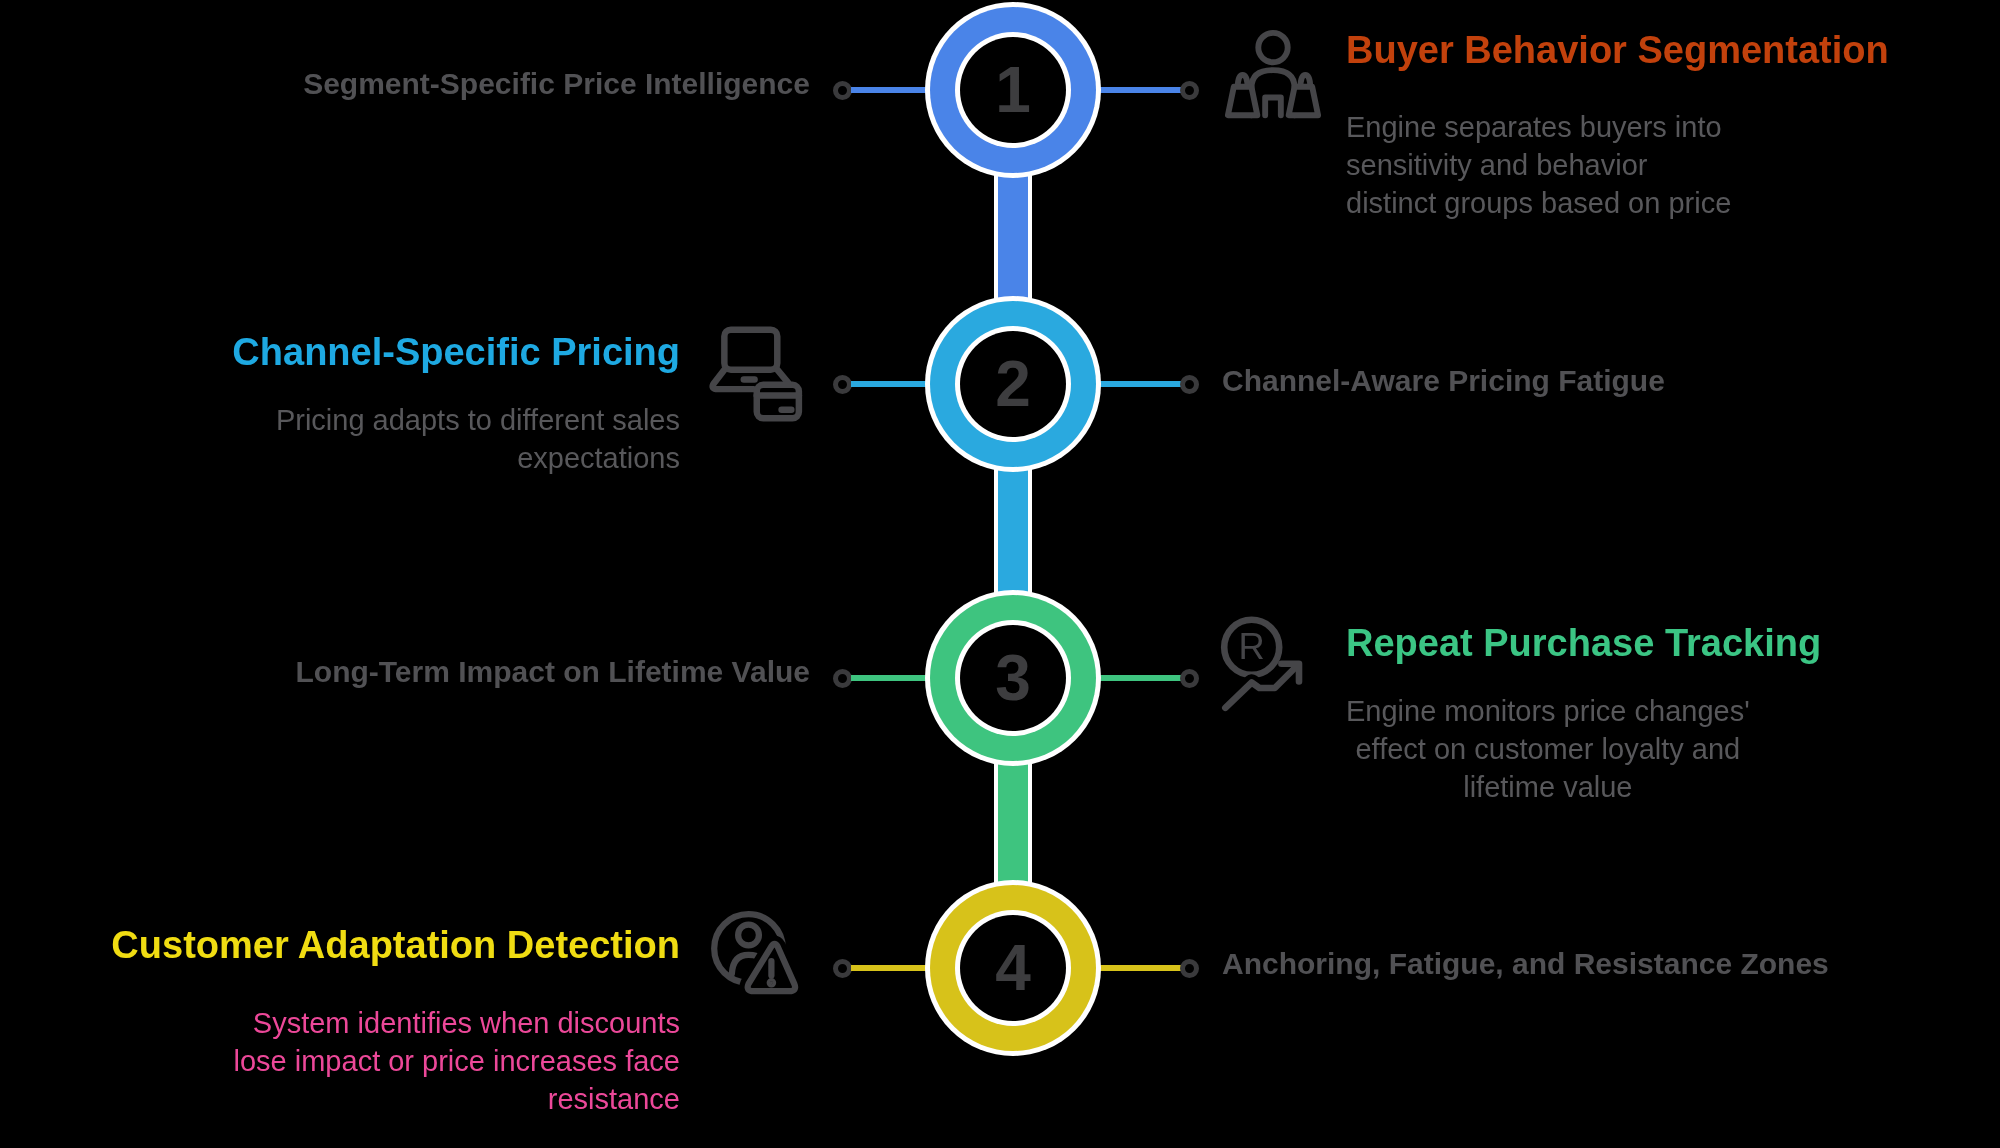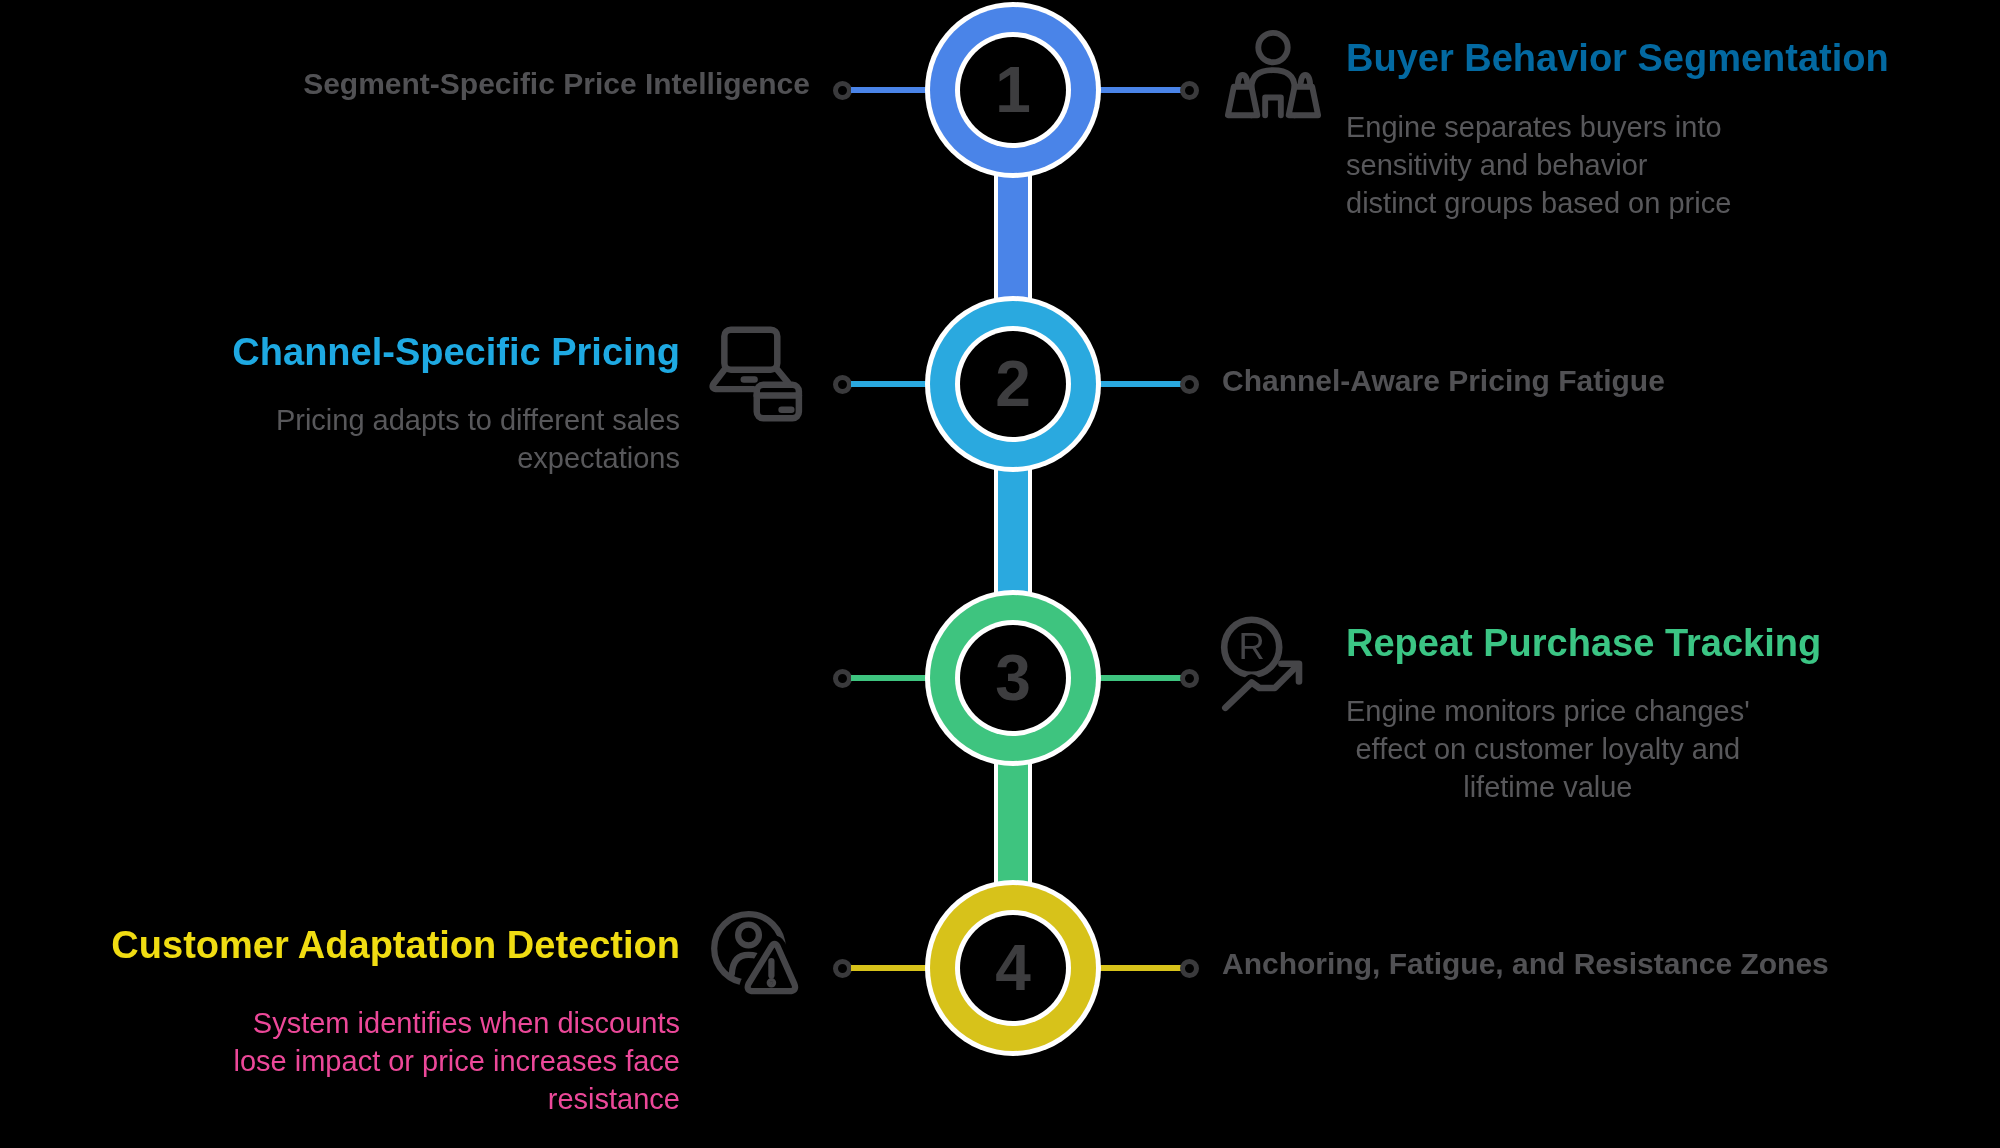--- a/index.html
+++ b/index.html
@@ -68,21 +68,21 @@
     <svg width="98" height="100" viewBox="0 0 100 100" fill="none" stroke="currentColor" stroke-width="6" stroke-linecap="round" stroke-linejoin="round">
       <circle cx="50" cy="21" r="15"></circle>
       <path d="M28,90 L28,62 Q28,44 50,44 Q72,44 72,62 L72,90"></path>
       <path d="M42,90 L42,72 L58,72 L58,90"></path>
       <path d="M14,62 Q14,49 19,49 Q24,49 24,62"></path>
       <path d="M10,61 L4,90 L34,90 L28,61 Z" fill="#000"></path>
       <path d="M78,62 Q78,49 83,49 Q88,49 88,62"></path>
       <path d="M72,61 L66,90 L96,90 L90,61 Z" fill="#000"></path>
     </svg>
   </div>
-  <div class="title anchorL2" style="top: 58px; color: #0369a1;">Buyer Behavior Segmentation</div>
+  <div class="title anchorL2" style="top: 50px; color: #c2410c;">Buyer Behavior Segmentation</div>
   <div class="desc anchorL2" style="top: 108px; color: rgb(88, 88, 91);">
     <span class="line">Engine separates buyers into</span>
     <span class="line">sensitivity and behavior</span>
     <span class="line">distinct groups based on price</span>
   </div>
 
   <div class="title alignR anchorR2" style="top: 352px; color: rgb(30, 169, 226);">Channel-Specific Pricing</div>
   <div class="desc alignR anchorR2" style="top: 401px; color: rgb(88, 88, 91);">
     <span class="line">Pricing adapts to different sales</span>
     <span class="line">expectations</span>
@@ -106,20 +106,21 @@
     <div class="ring" style="background-color: rgb(42, 169, 223);">
       <div class="corewrap">
           <div class="core">
         <span class="num" style="color: rgb(61, 61, 63);">2</span>
       </div>
         </div>
     </div>
   </div>
   <div class="label anchorL" style="top: 381px; color: rgb(81, 81, 84);">Channel-Aware Pricing Fatigue</div>
 
+  <div class="label alignR anchorR" style="top: 672px; color: rgb(81, 81, 84);">Long-Term Impact on Lifetime Value</div>
   <div class="dot l" style="top: 669px; border-color: rgb(58, 58, 60);"></div>
   <div class="hline l" style="top: 675px; background-color: rgb(62, 196, 127);"></div>
   <div class="hline r" style="top: 675px; background-color: rgb(62, 196, 127);"></div>
   <div class="dot r" style="top: 669px; border-color: rgb(58, 58, 60);"></div>
   <div class="circle" style="top:590px;">
     <div class="ring" style="background-color: rgb(62, 196, 127);">
       <div class="corewrap">
           <div class="core">
         <span class="num" style="color: rgb(61, 61, 63);">3</span>
       </div>

